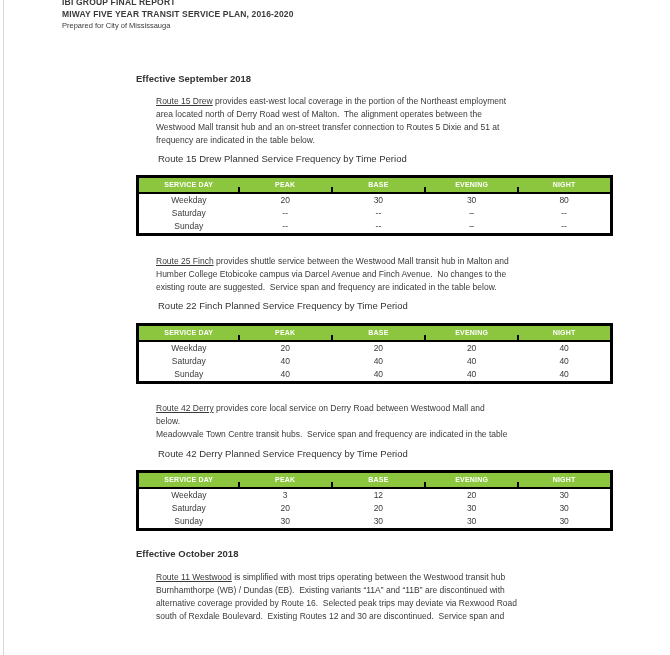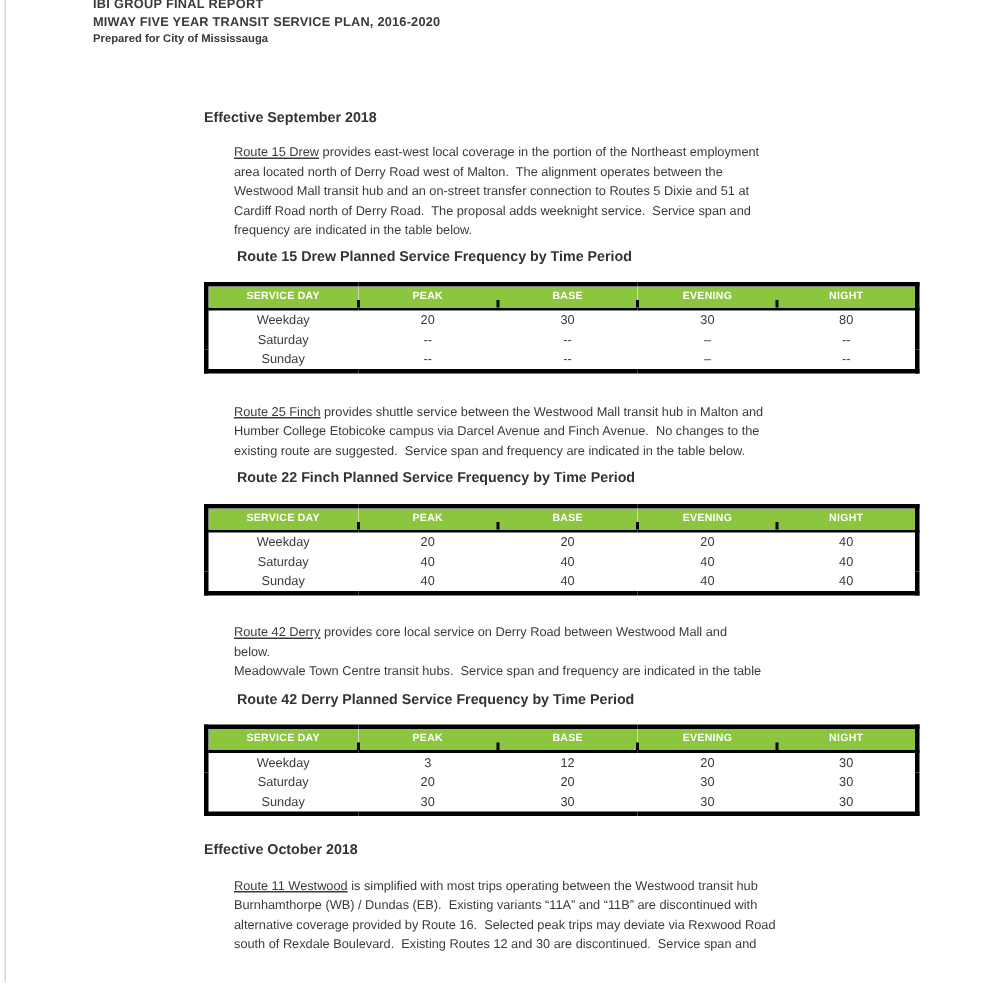--- a/index.html
+++ b/index.html
@@ -21,34 +21,34 @@
     width: 1px; height: 655px;
     background: #d8d8d8;
   }
   .doc-header {
     position: absolute;
     left: 62px; top: -3px;
     color: #3a3a3a;
   }
   .doc-header .hline1 { font-weight: bold; font-size: 8.5px; line-height: 11.5px; letter-spacing: 0.2px; }
   .doc-header .hline2 { font-weight: bold; font-size: 8.5px; line-height: 11.5px; letter-spacing: 0.15px; }
-  .doc-header .hline3 { font-weight: bold; font-size: 7.5px; line-height: 11.5px; }
+  .doc-header .hline3 { font-weight: normal; font-size: 7.5px; line-height: 11.5px; }
 
   .content {
     position: absolute;
     left: 136px; top: 70px;
     width: 477px;
   }
   .section-heading {
     font-size: 9.5px; font-weight: bold; line-height: 12px; color: #333333;
     margin: 0;
   }
   .section-heading.first { margin-top: 3px; }
   .table-title {
-    font-size: 9.5px; font-weight: bold; line-height: 12px; color: #333333; padding-left: 22px;
+    font-size: 9.5px; font-weight: normal; line-height: 12px; color: #333333; padding-left: 22px;
   }
   .para { font-size: 8.5px; color: #3a3a3a; }
   .para .line { line-height: 13px; white-space: pre; padding-left: 20px; }
   .route-ref { text-decoration: underline; text-underline-offset: 1px; }
 
   .mt6  { margin-top: 6px; }
   .mt7  { margin-top: 7px; }
   .mt10 { margin-top: 10px; }
   .mt11 { margin-top: 11px; }
   .mt17 { margin-top: 17px; }
@@ -102,21 +102,20 @@
   </header>
 
   <main class="content">
 
     <div class="section-heading first">Effective September 2018</div>
 
     <div class="para mt10">
       <div class="line"><span class="route-ref">Route 15 Drew</span><span> provides east-west local coverage in the portion of the Northeast employment</span></div>
       <div class="line">area located north of Derry Road west of Malton.  The alignment operates between the</div>
       <div class="line">Westwood Mall transit hub and an on-street transfer connection to Routes 5 Dixie and 51 at</div>
-      <div class="line">Cardiff Road north of Derry Road.  The proposal adds weeknight service.  Service span and</div>
       <div class="line">frequency are indicated in the table below.</div>
     </div>
 
     <div class="table-title mt6">Route 15 Drew Planned Service Frequency by Time Period</div>
 
     <table class="freq-table mt10">
       <thead>
         <tr>
           <th>SERVICE DAY</th>
           <th>PEAK</th>

